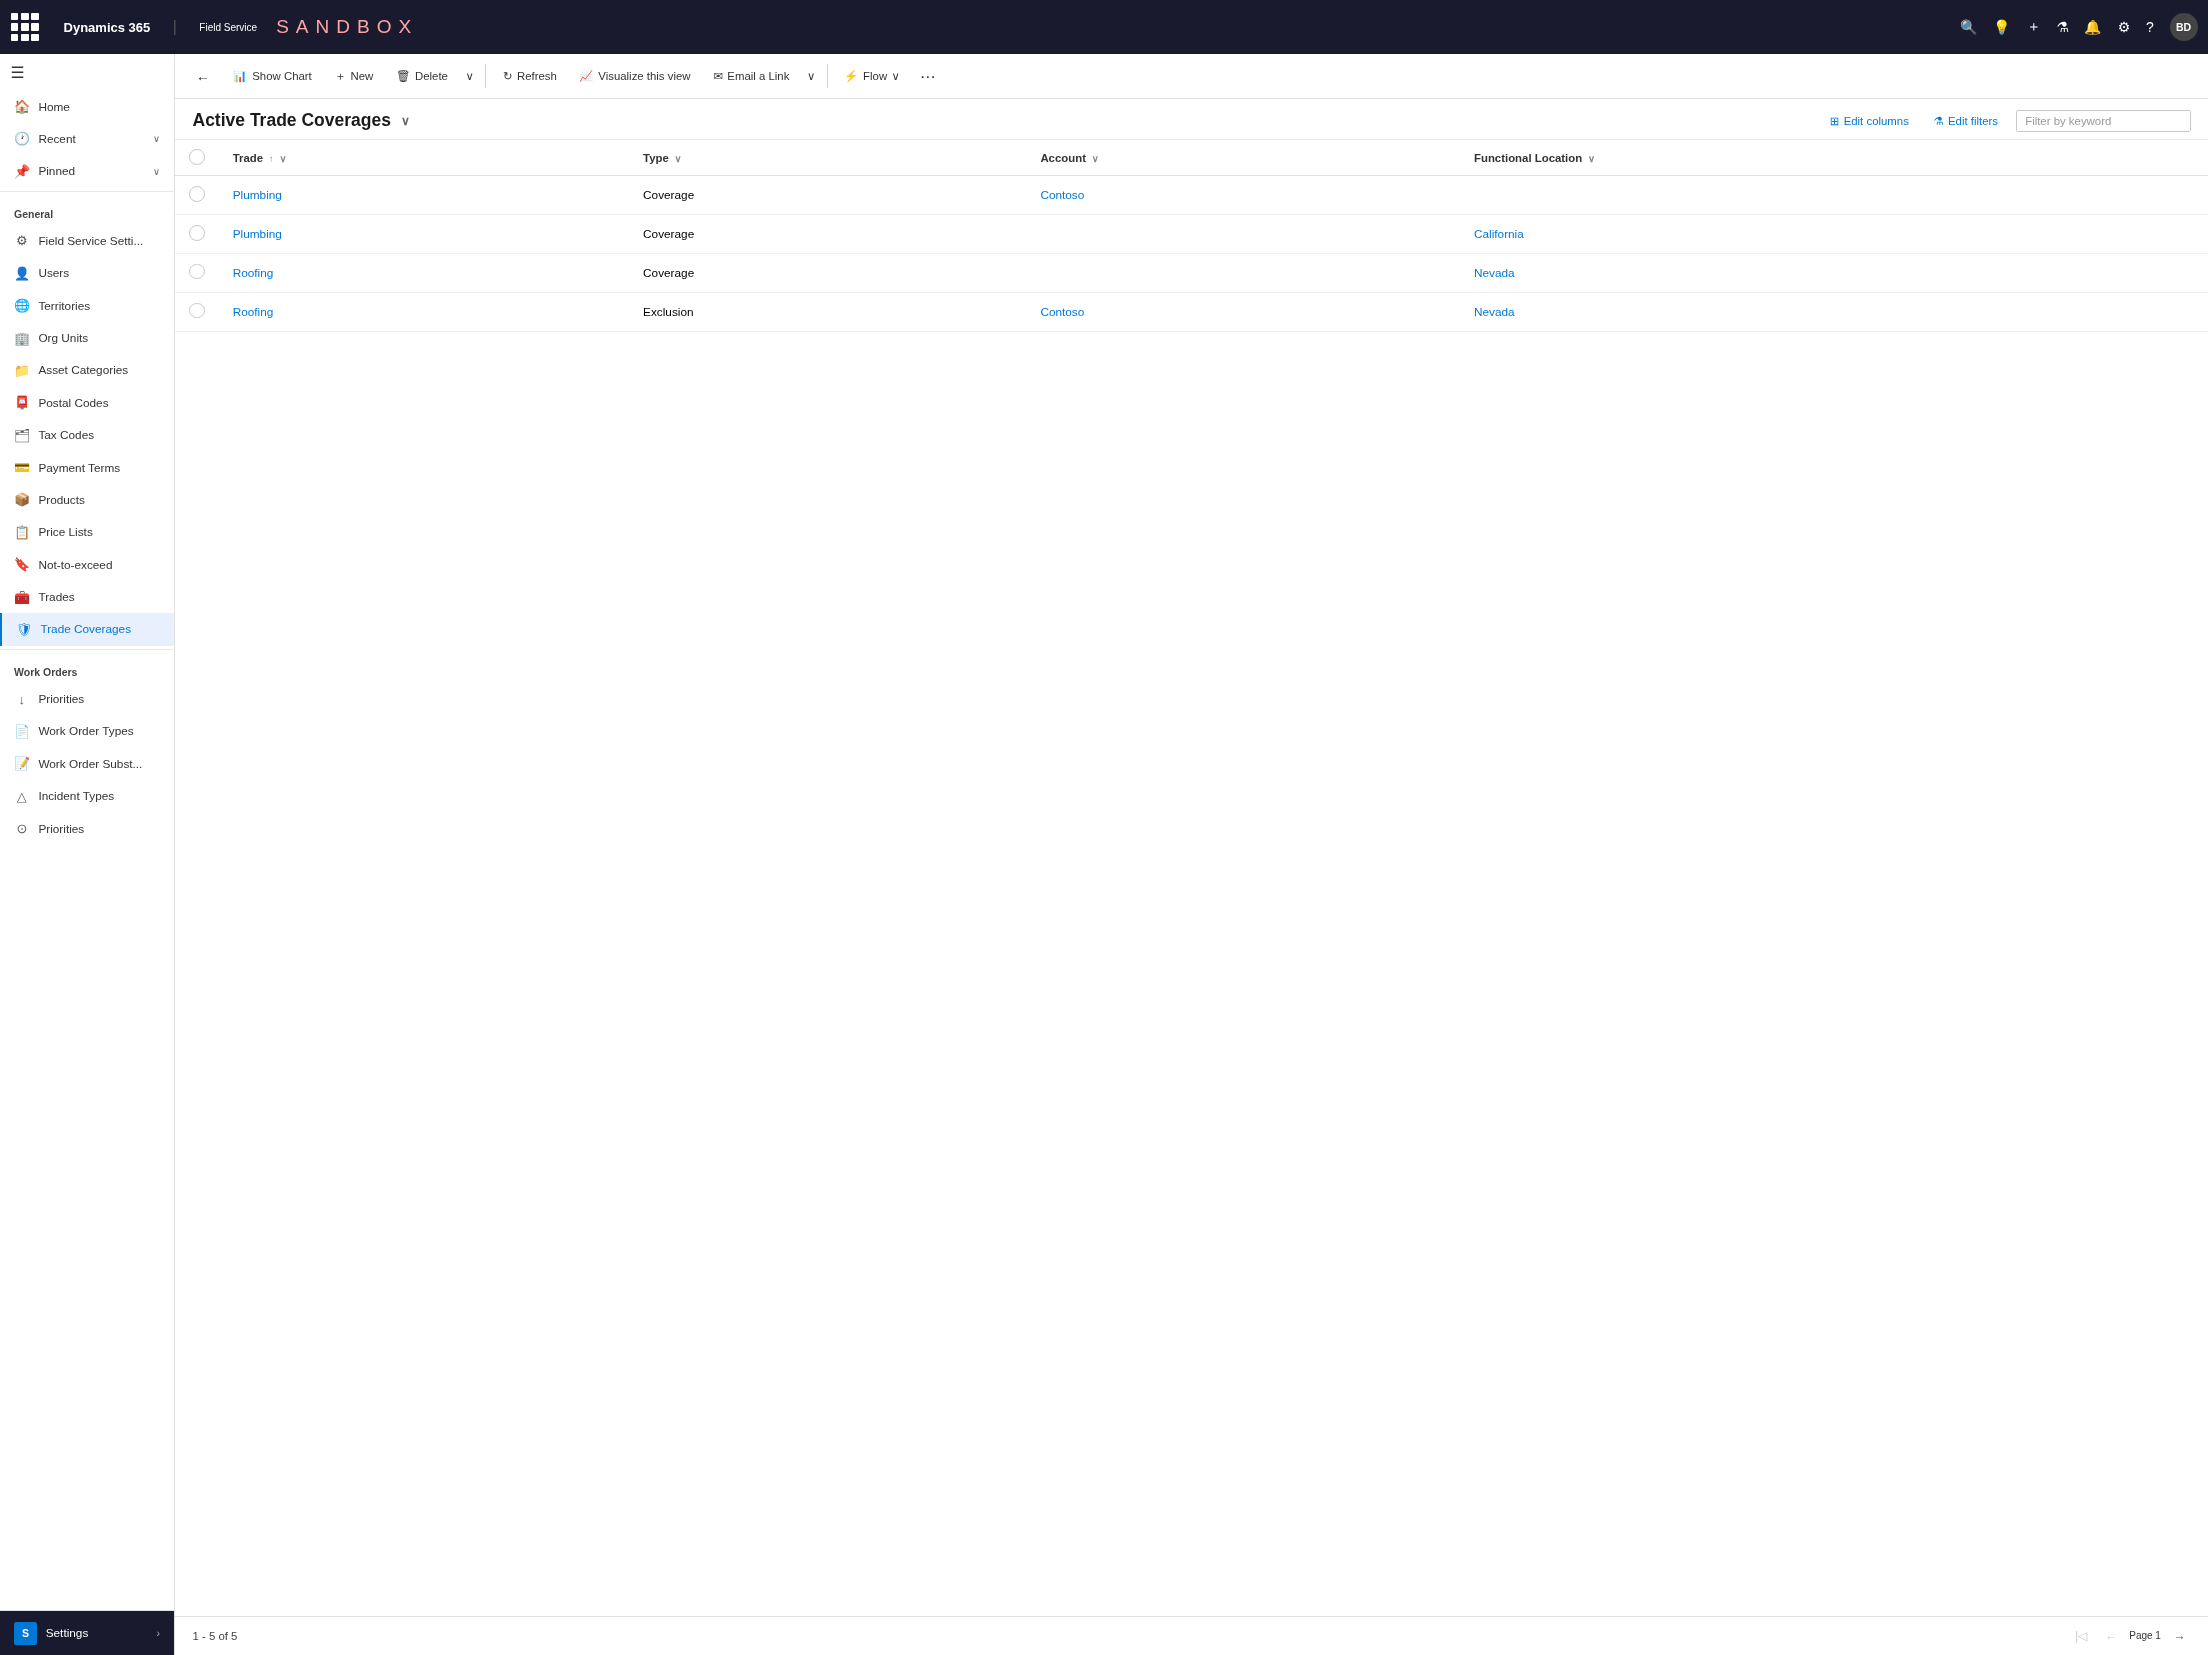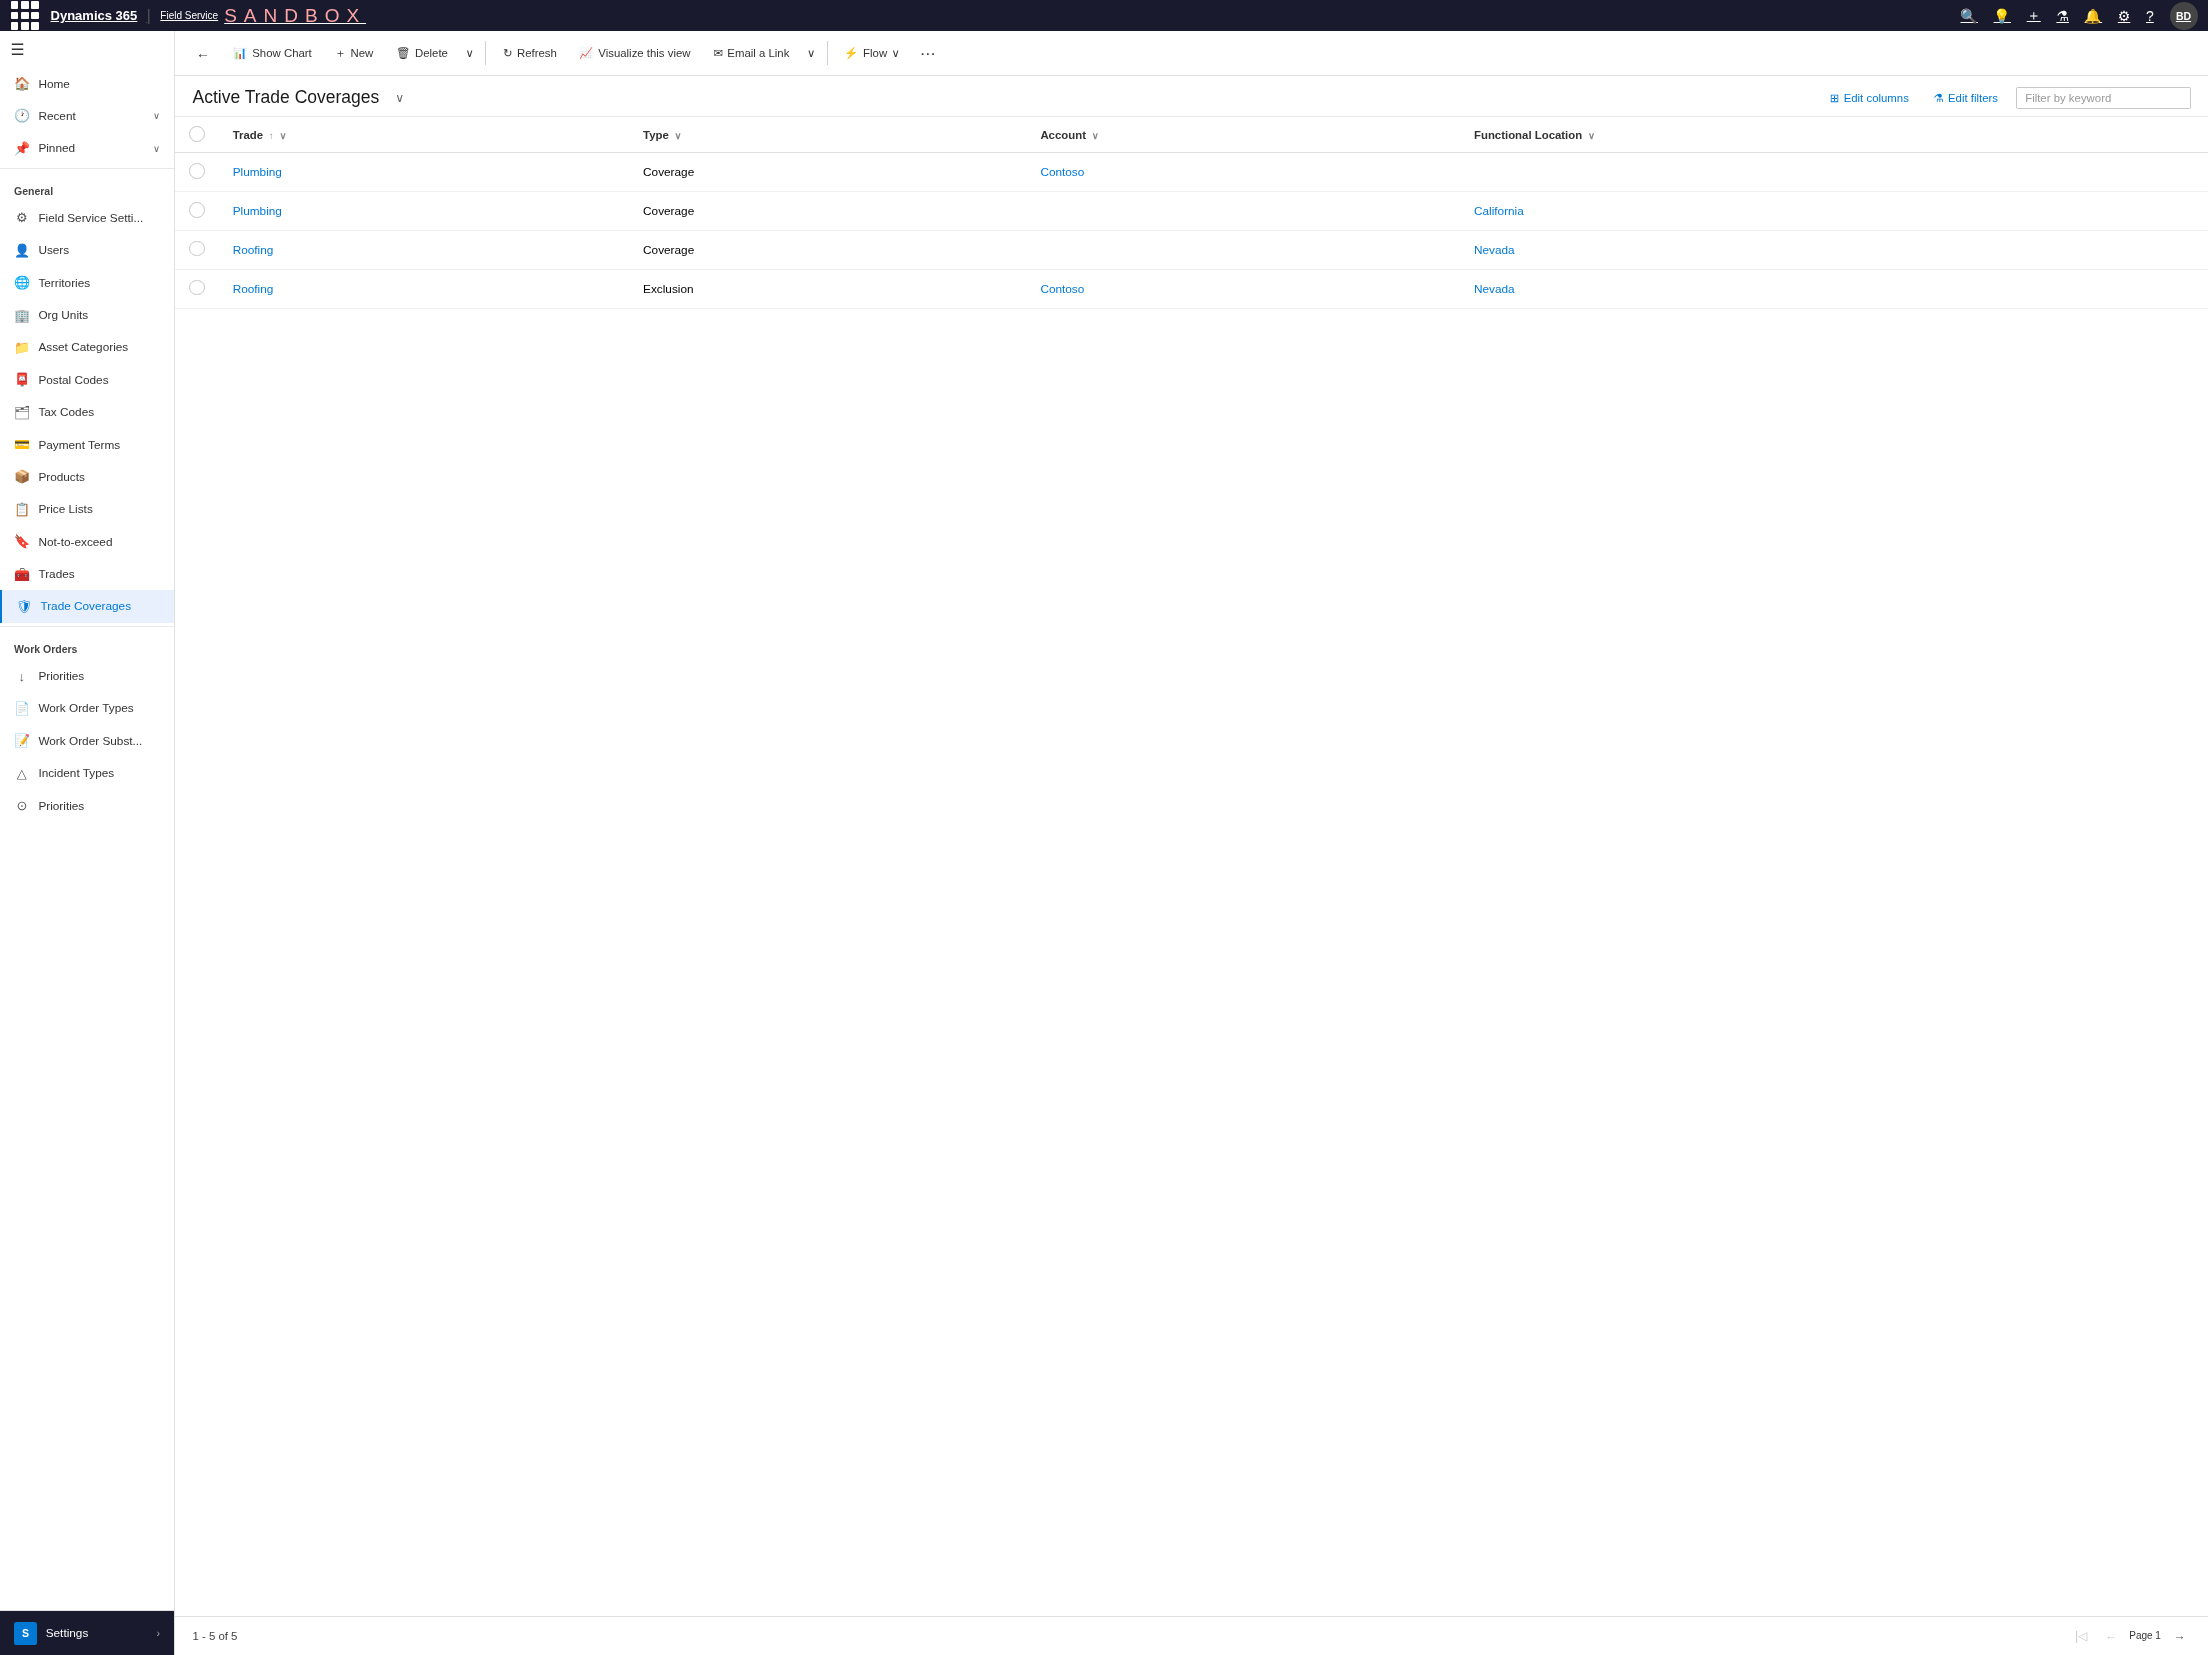--- a/index.html
+++ b/index.html
@@ -4,25 +4,24 @@
   <style>
     * { box-sizing: border-box; margin: 0; padding: 0; }
     body { font-family: 'Segoe UI', sans-serif; font-size: 12.2px; background: #f3f3f3; display: flex; flex-direction: column; height: 100vh; overflow: hidden; }
 
     
     .top-nav {
       background: #1a1a2e;
       color: white;
       display: flex;
       align-items: center;
-      height: 31px;
+      height: 54px;
       padding: 0 10.5px;
-      gap: 6px;
+      gap: 19px;
       flex-shrink: 0;
-      text-decoration: underline;
     }
     .top-nav-grid { display: grid; grid-template-columns: 7.9px 7.9px 7.9px; grid-template-rows: 7.9px 7.9px 7.9px; gap: 2.6px; cursor: pointer; }
     .top-nav-grid-dot { width: 7.9px; height: 7.9px; background: white; border-radius: 0.9px; }
     .top-nav-brand { font-size: 13px; font-weight: 600; color: white; margin-left: 5.2px; }
     .top-nav-separator { color: #555; margin: 0 3.5px; font-size: 15.7px; }
     .top-nav-app { color: white; font-size: 10px; }
     .top-nav-sandbox { flex: 1; text-align: left; font-size: 19px; font-weight: 300; letter-spacing: 7px; color: #fca5a5; }
     .top-nav-icons { display: flex; align-items: center; gap: 15.7px; }
     .top-nav-icon { color: white; font-size: 14px; cursor: pointer; }
     .top-nav-avatar { width: 28px; height: 28px; background: #444; border-radius: 50%; display: flex; align-items: center; justify-content: center; color: white; font-size: 10.5px; font-weight: 600; cursor: pointer; }
@@ -47,21 +46,21 @@
 
     
     .toolbar { display: flex; align-items: center; gap: 3.5px; padding: 7px 14px; border-bottom: 0.9px solid #e0e0e0; background: white; flex-shrink: 0; min-height: 45px; }
     .toolbar-btn { display: flex; align-items: center; gap: 4.4px; padding: 5.2px 8.7px; border: 0.9px solid transparent; border-radius: 1.7px; cursor: pointer; font-size: 11.4px; color: #333; background: white; white-space: nowrap; }
     .toolbar-separator { width: 0.9px; height: 24.5px; background: #d0d0d0; margin: 0 3.5px; }
     .toolbar-back { font-size: 14px; color: #333; cursor: pointer; margin-right: 3.5px; padding: 5.2px 7px; }
     .toolbar-more { font-size: 15.7px; cursor: pointer; padding: 5.2px 7px; color: #333; }
 
     
     .view-header { display: flex; align-items: center; justify-content: space-between; padding: 10.5px 17.5px 7px; border-bottom: 0.9px solid #e8e8e8; flex-shrink: 0; }
-    .view-title { font-size: 17.5px; font-weight: 400; color: #1a1a1a; display: flex; align-items: center; gap: 16px; }
+    .view-title { font-size: 17.5px; font-weight: 700; color: #1a1a1a; display: flex; align-items: center; gap: 10px; }
     .view-title-chevron { font-size: 12.2px; color: #666; cursor: pointer; }
     .view-actions { display: flex; align-items: center; gap: 10.5px; }
     .view-action-btn { display: flex; align-items: center; gap: 4.4px; font-size: 11.4px; color: #0078d4; cursor: pointer; padding: 3.5px 7px; border-radius: 1.7px; }
     .filter-input { border: 0.9px solid #c8c8c8; border-radius: 1.7px; padding: 4.4px 8.7px; font-size: 11.4px; width: 175px; color: #333; outline: none; }
     .filter-input::placeholder { color: #999; }
 
     
     .table-container { flex: 1; overflow-y: auto; }
     table { width: 100%; border-collapse: collapse; }
     thead tr { border-bottom: 0.9px solid #e0e0e0; }

